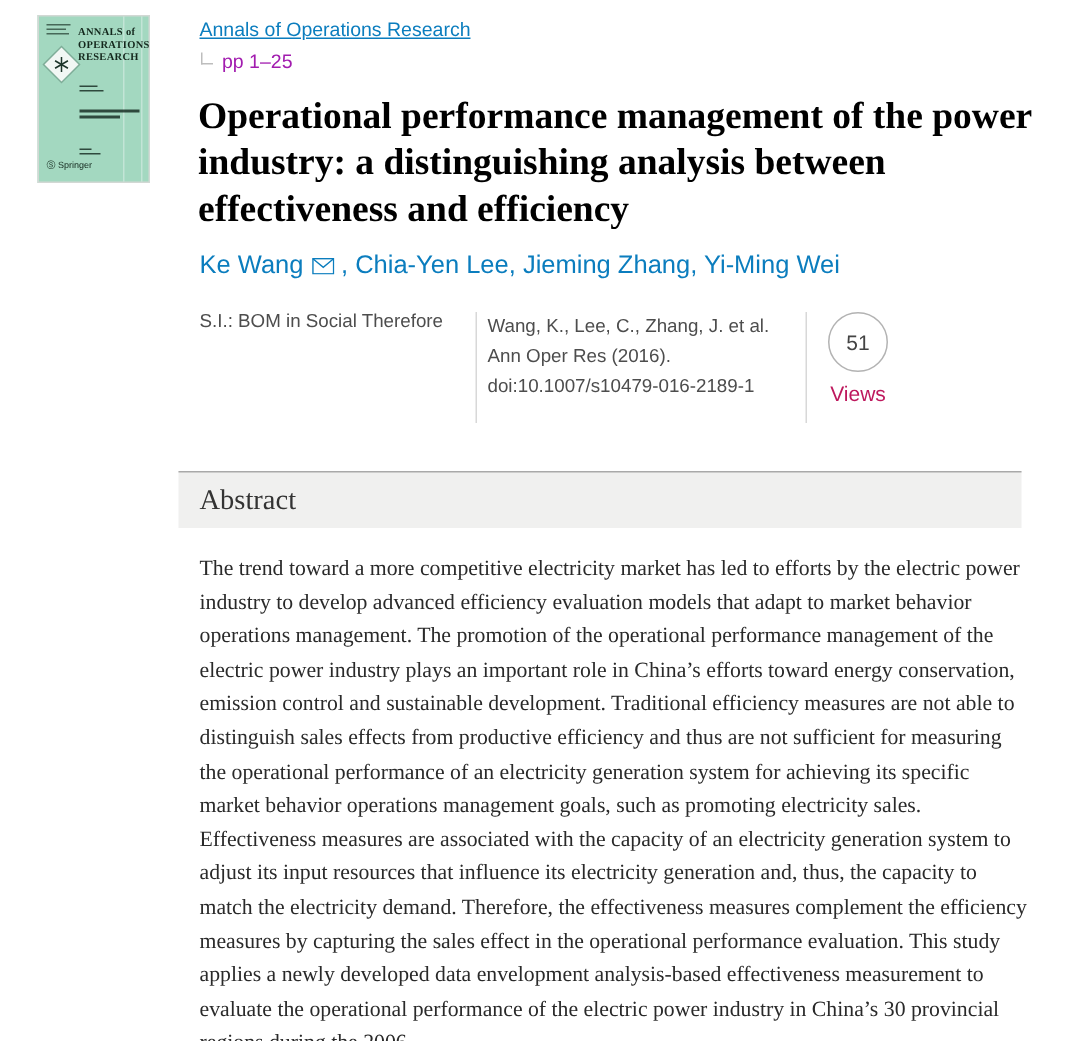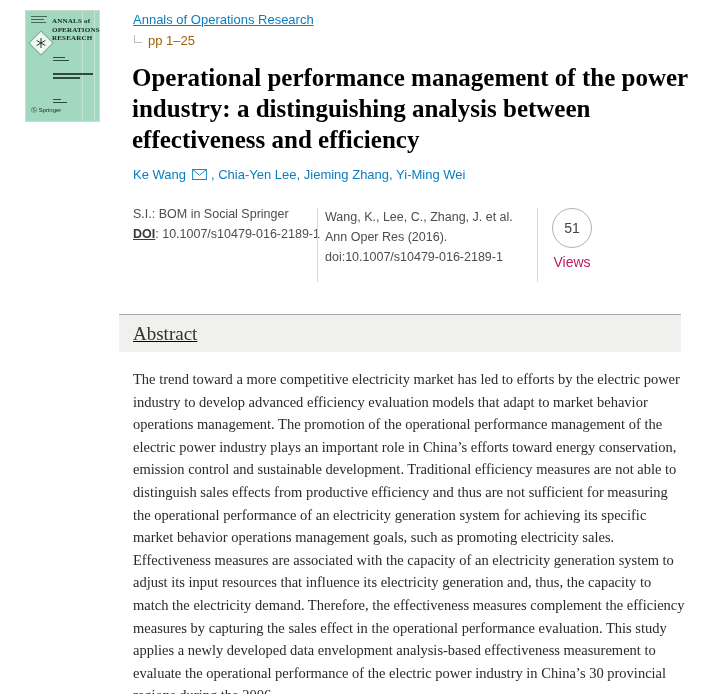--- a/index.html
+++ b/index.html
@@ -32,31 +32,31 @@
   .mid-bars .b{background:rgba(16,38,27,0.8);margin-bottom:2px;}
   .cover-publisher{
     position:absolute;left:5px;bottom:6px;font-size:6px;color:#14291e;white-space:nowrap;
   }
 
   
   .journal-link{
     position:absolute;left:133px;top:12px;
     font-size:13px;color:#0b7dbe;text-decoration:underline;cursor:pointer;
   }
-  .pp-row{position:absolute;left:134px;top:33px;font-size:13px;color:#a16207;}
+  .pp-row{position:absolute;left:134px;top:33px;font-size:13px;color:#a21caf;}
   .elbow{display:inline-block;width:7px;height:7px;
     border-left:1px solid #bdbdbd;border-bottom:1px solid #bdbdbd;
     margin-right:6px;position:relative;top:-2px;}
 
   
   .article-title{
     position:absolute;left:132px;top:62px;width:560px;margin:0;
     font-size:25px;line-height:31px;font-weight:700;color:#000000;
   }
-  .authors{position:absolute;left:133px;top:167px;font-size:13px;color:#0b7dbe;}
+  .authors{position:absolute;left:133px;top:167px;font-size:17px;color:#0b7dbe;}
   .authors .author{cursor:pointer;}
   .mail{display:inline-block;margin:0 4px 0 6px;position:relative;top:1px;cursor:pointer;}
 
   
   .meta-col1{position:absolute;left:133px;top:207px;width:184px;font-size:12.5px;color:#4d4d4d;}
   .meta-col1 .line{margin-bottom:6px;white-space:nowrap;}
   .meta-col2{position:absolute;left:325px;top:207px;width:206px;font-size:12.5px;color:#4d4d4d;line-height:20px;}
   .lbl{font-weight:bold;color:#383838;}
   .lbl.u{text-decoration:underline;}
   .vdiv{position:absolute;width:0;border-left:1px solid #d8d8d8;top:208px;height:74px;}
@@ -66,21 +66,21 @@
     width:40px;height:40px;border:1px solid #b3b3b3;border-radius:50%;
     margin:0 auto;display:flex;align-items:center;justify-content:center;
     font-size:14px;color:#444444;box-sizing:border-box;
   }
   .views-label{margin-top:6px;font-size:14px;color:#be185d;}
 
   
   .abstract-bar{
     position:absolute;left:119px;top:314px;width:562px;height:38px;
     background:#f0f0ef;border-top:1px solid #a9a9a9;box-sizing:border-box;
-    display:flex;align-items:center;padding-left:14px;text-decoration:underline;
+    display:flex;align-items:center;padding-left:14px;
   }
   .abstract-heading{font-size:19px;color:#333333;margin:0;font-weight:400;}
   .abstract-text{
     position:absolute;left:133px;top:368px;width:552px;
     font-size:14.5px;line-height:22.6px;color:#2a2a2a;margin:0;
   }
 </style>
 </head>
 <body>
 
@@ -127,22 +127,21 @@
 <h1 class="article-title serif">Operational performance management of the power industry: a distinguishing analysis between effectiveness and efficiency</h1>
 
 <div class="authors">
   <span class="author">Ke Wang</span><span class="mail"><svg width="15" height="11" viewBox="0 0 16 12">
         <rect x="0.5" y="0.5" width="15" height="11" fill="none" stroke="#0b7dbe"></rect>
         <path d="M0.5 0.5 L8 6.8 L15.5 0.5" fill="none" stroke="#0b7dbe"></path>
       </svg></span><span>, </span><span class="author">Chia-Yen Lee</span><span>, </span><span class="author">Jieming Zhang</span><span>, </span><span class="author">Yi-Ming Wei</span>
 </div>
 
 <div class="meta-col1">
-  <div class="line">S.I.: BOM in Social Springer</div>
-  <div class="line"><span class="lbl u">DOI</span><span>: 10.1007/s10479-016-2189-1</span></div>
+  <div class="line">S.I.: BOM in Social Therefore</div>
 </div>
 
 <div class="vdiv d1"></div>
 
 <div class="meta-col2">
   <div>Wang, K., Lee, C., Zhang, J. et al. Ann Oper Res (2016). doi:10.1007/s10479-016-2189-1</div>
 </div>
 
 <div class="vdiv d2"></div>
 

